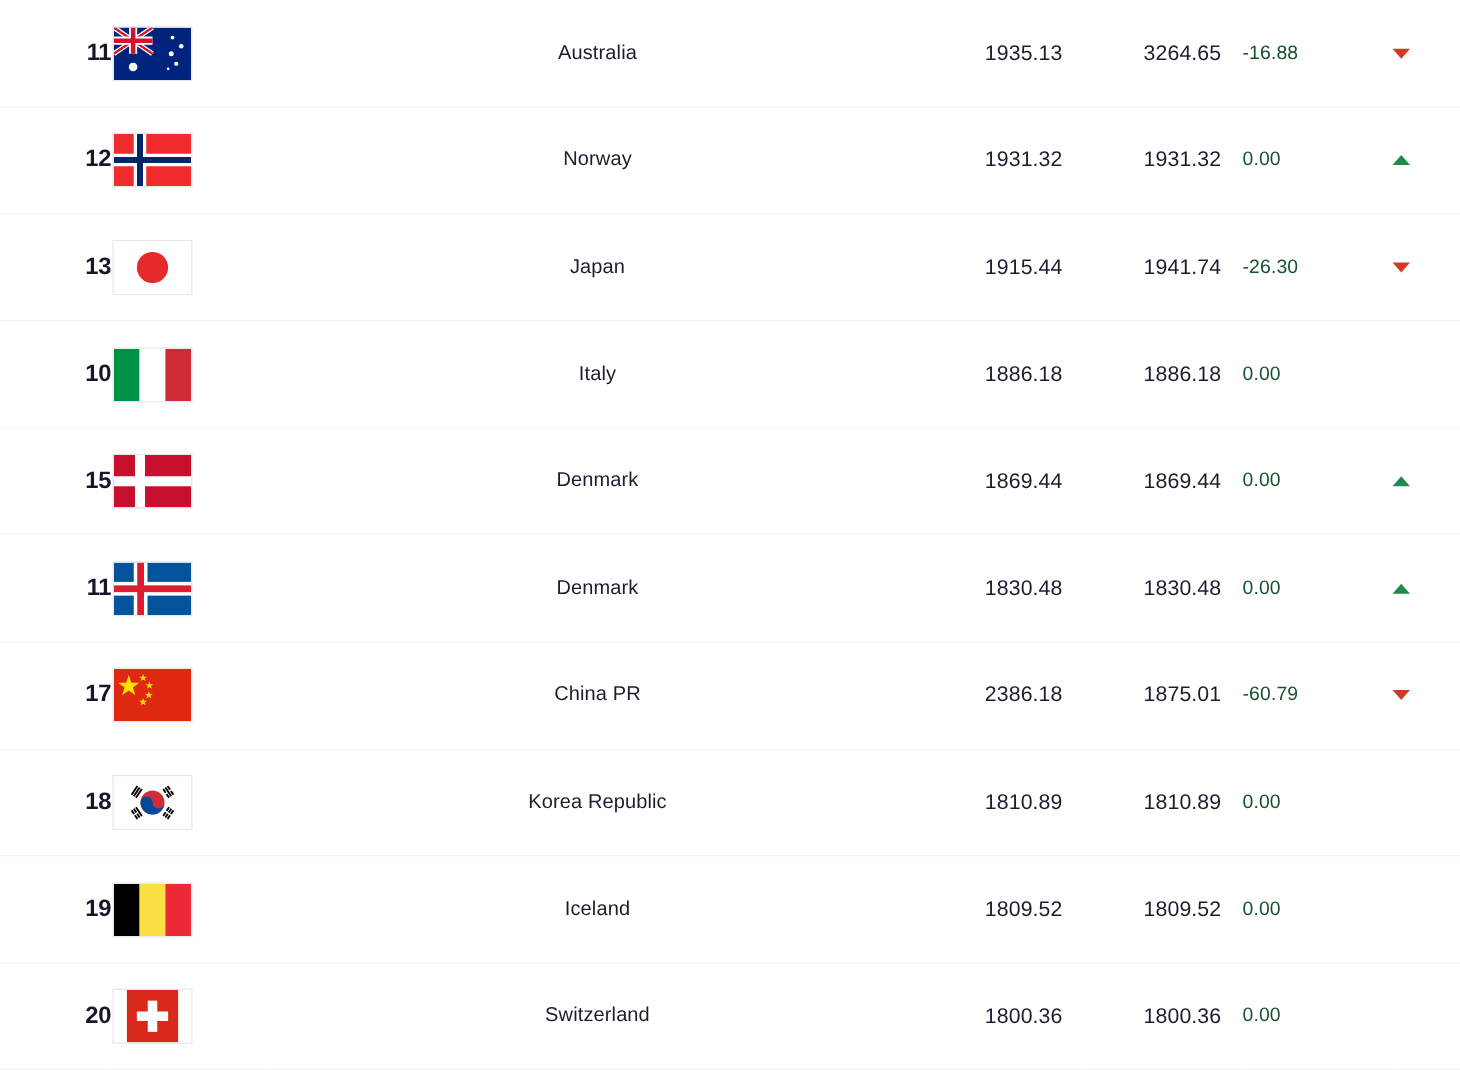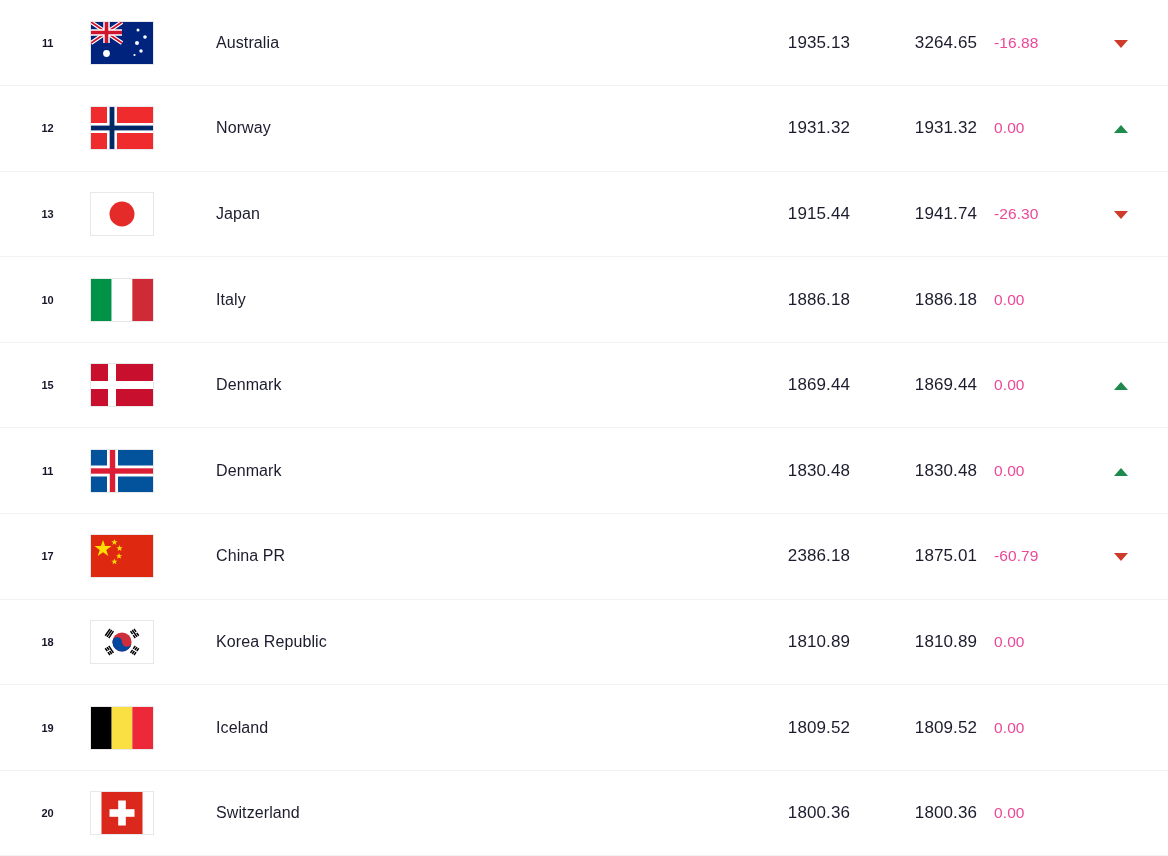--- a/index.html
+++ b/index.html
@@ -37,25 +37,25 @@
 
   .col-rank   { width: 83px;  }
   .col-flag   { width: 124px; }
   .col-team   { width: 524px; }
   .col-points { width: 110px; }
   .col-prev   { width: 110px; }
   .col-change { width: 120px; }
   .col-arrow  { width: 97px;  }
 
   .rank-cell {
-    font-size: 11px;
+    font-size: 19px;
     font-weight: bold;
     color: #17172b;
     padding-left: 6px;
-    text-align: center;
+    text-align: right;
     letter-spacing: -0.2px;
   }
 
   .flag-cell {
     text-align: left;
     padding-left: 0;
   }
 
   .flag-box {
     width: 62px;
@@ -66,36 +66,36 @@
     background: #ffffff;
     box-shadow: 0 0 0 1px #e8e8ec;
     vertical-align: middle;
     margin-left: 2px;
   }
   .flag-box svg { display: block; }
 
   .team-cell {
     font-size: 16px;
     color: #1c1c2e;
-    text-align: left;
+    text-align: center;
     padding-left: 3px;
     letter-spacing: 0.1px;
   }
 
   .num-cell {
     font-size: 17px;
     color: #1c1c2e;
     text-align: right;
     padding-right: 17px;
     letter-spacing: 0.1px;
   }
 
   .change-cell {
     font-size: 15.5px;
-    color: #ec4899;
+    color: #14532d;
     text-align: left;
     padding-left: 0px;
     letter-spacing: 0.1px;
   }
 
   .arrow-cell {
     text-align: left;
     padding-left: 0px;
   }
 

